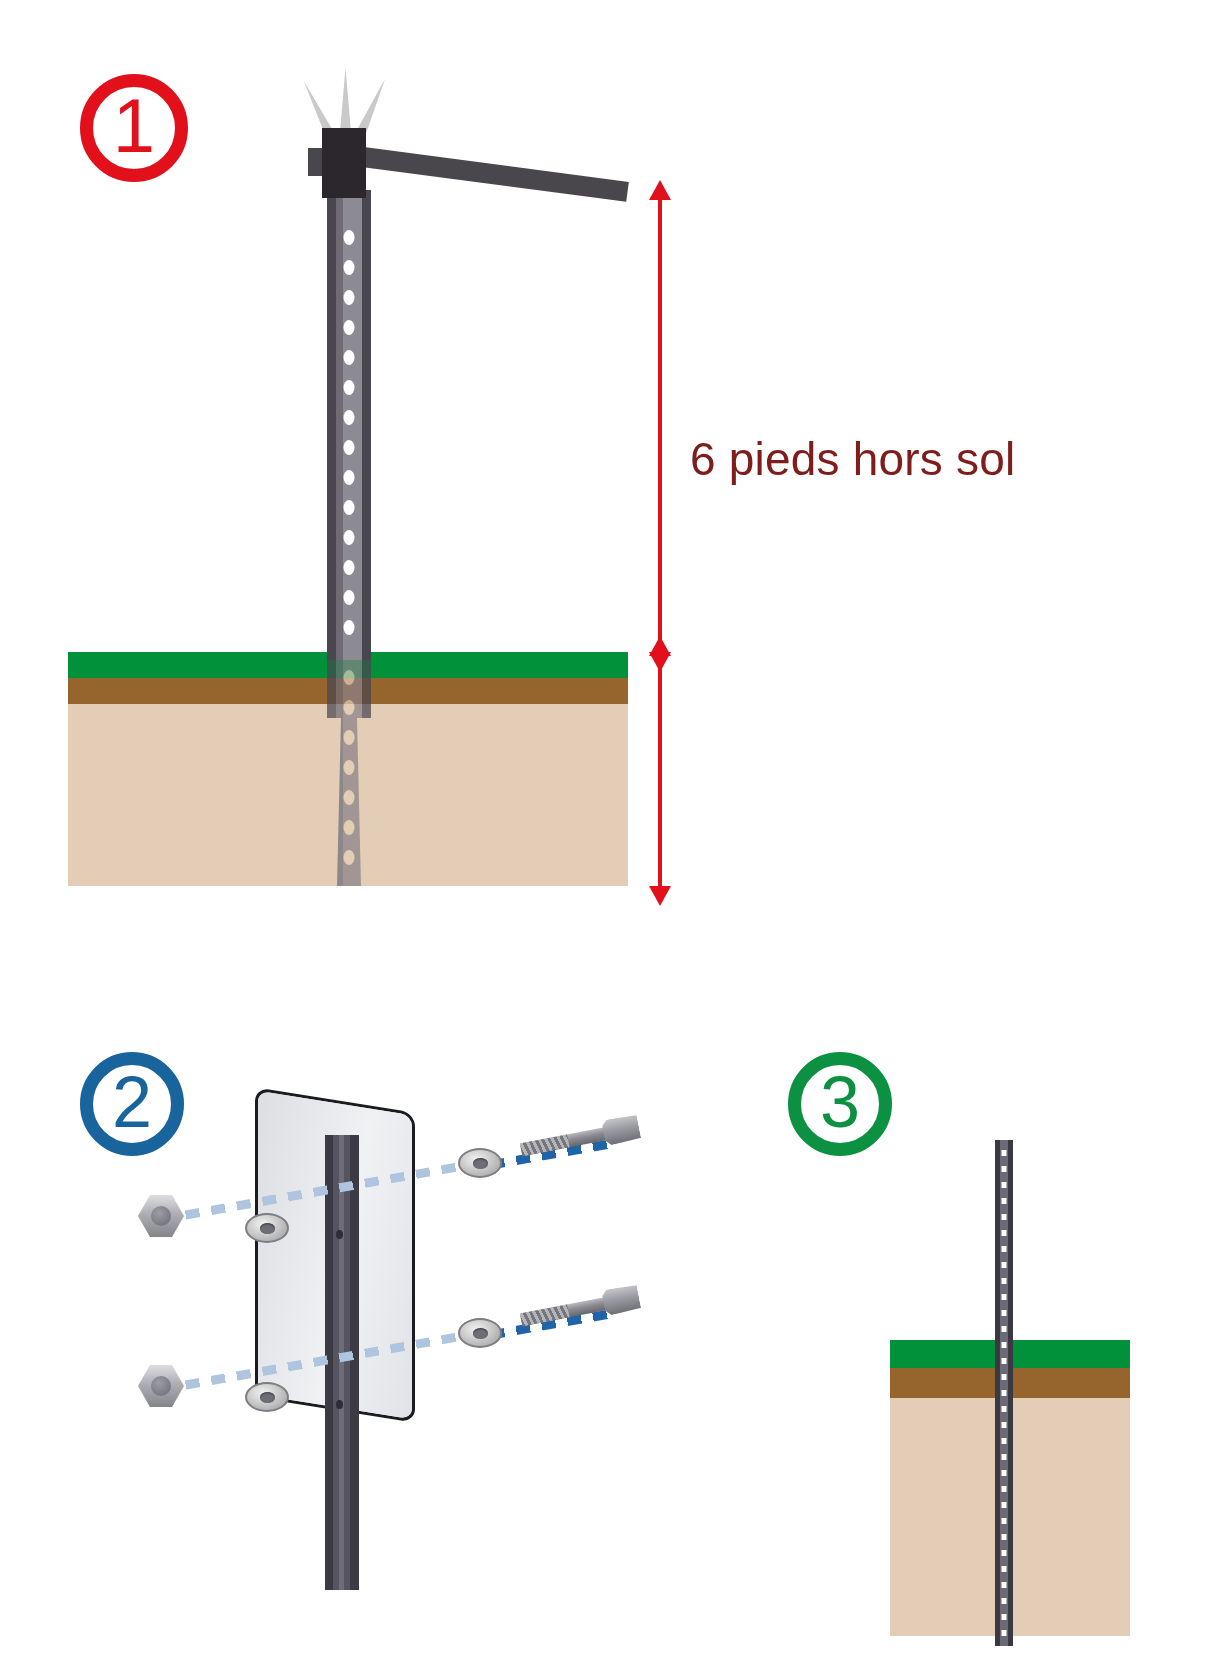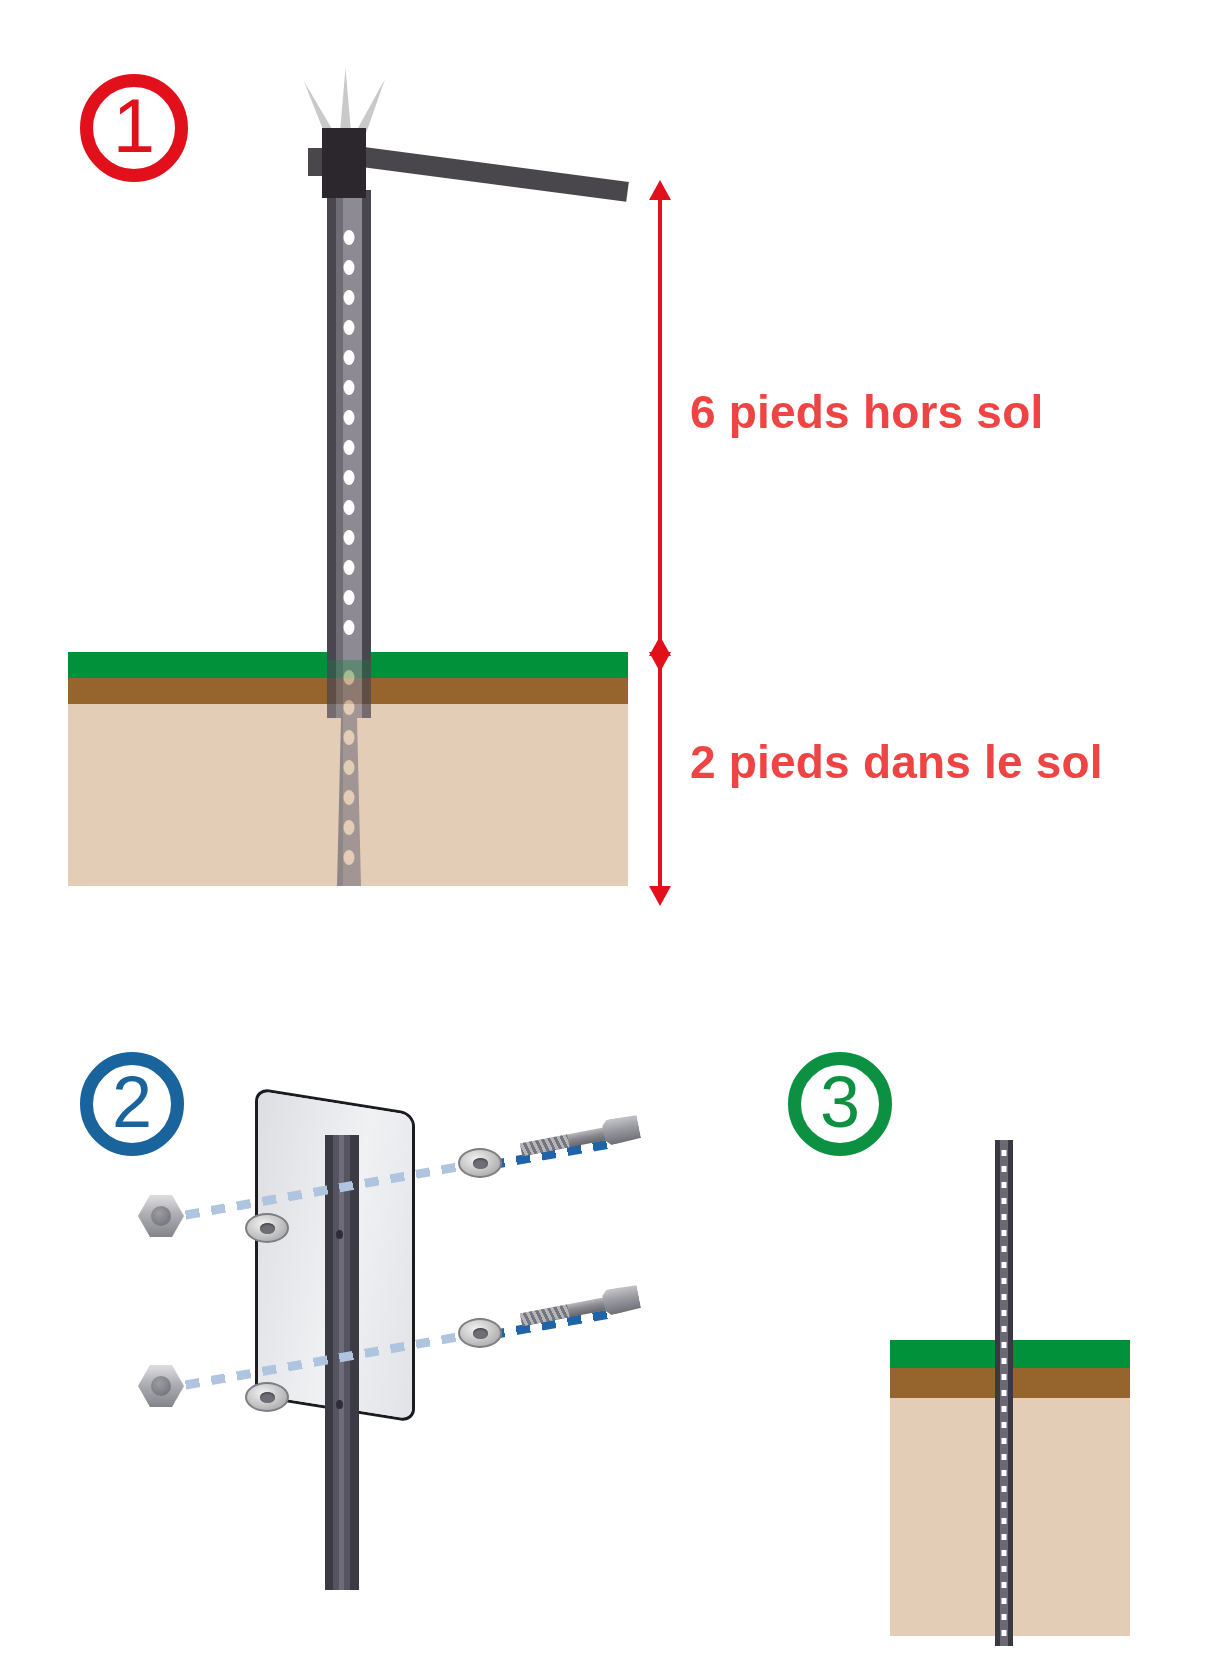--- a/index.html
+++ b/index.html
@@ -64,22 +64,22 @@
   
   .dimline{position:absolute;width:4px;background:#E2101A;}
   .arrowhead{position:absolute;left:50%;transform:translateX(-50%);
              width:0;height:0;border-left:11px solid transparent;
              border-right:11px solid transparent;}
   .ah-up{border-bottom:20px solid #E2101A;}
   .ah-down{border-top:20px solid #E2101A;}
   #dim1{left:658px;top:200px;height:452px;}
   #dim2{left:658px;top:656px;height:230px;}
 
-  .dimlabel{position:absolute;color:#ef4444;font-weight:700;
-            letter-spacing:.2px;white-space:nowrap;}
+  .dimlabel{position:absolute;color:#7f1d1d;font-weight:400;
+            letter-spacing:.2px;white-space:nowrap;margin-top:47px;}
   #label1{left:690px;top:385px;font-size:46px;}
   #label2{left:690px;top:735px;font-size:46px;}
 
   
   #step2{position:absolute;left:0;top:1030px;width:660px;height:560px;}
 
   #sign-panel{position:absolute;left:255px;top:70px;width:160px;height:310px;
       background:#E6E8EA;border:3px solid #1B1B22;border-radius:14px;
       transform:skewY(9deg);box-sizing:border-box;}
   #sign-panel-inner{position:absolute;left:0;top:0;width:100%;height:100%;
@@ -232,21 +232,20 @@
     <div class="dimline" id="dim1">
       <div class="arrowhead ah-up" style="top:-20px"></div>
       <div class="arrowhead ah-down" style="bottom:-20px"></div>
     </div>
     <div class="dimlabel" id="label1">6 pieds hors sol</div>
 
     <div class="dimline" id="dim2">
       <div class="arrowhead ah-up" style="top:-20px"></div>
       <div class="arrowhead ah-down" style="bottom:-20px"></div>
     </div>
-    <div class="dimlabel" id="label2">2 pieds dans le sol</div>
   </div>
 
   <div class="badge" id="badge2">
     <span>2</span>
   </div>
 
   <div id="step2">
 
     <div id="sign-panel">
       <div id="sign-panel-inner"></div>

